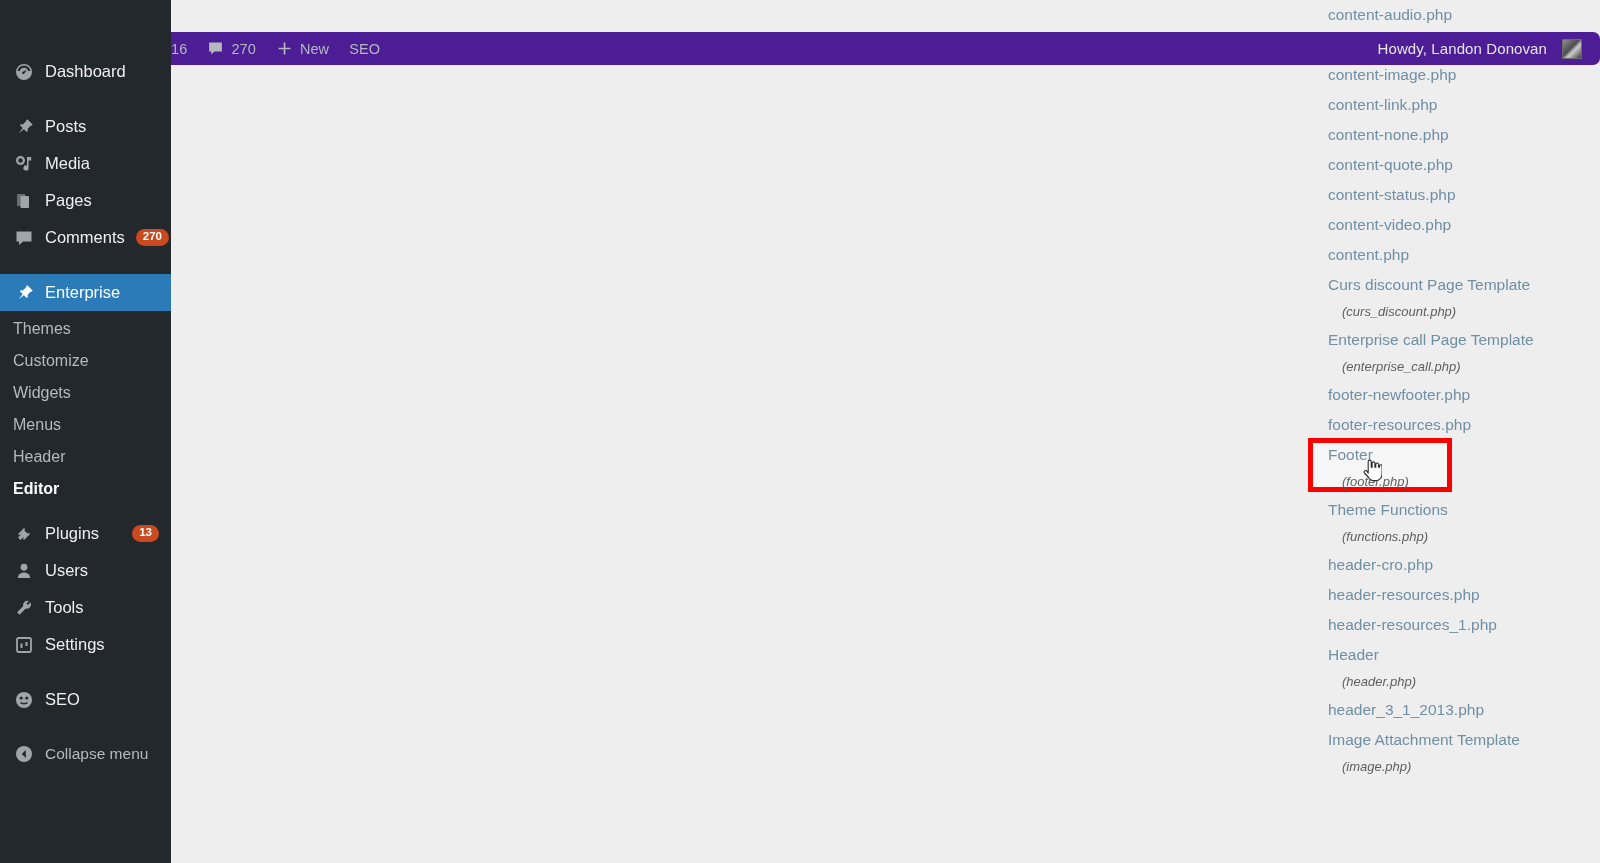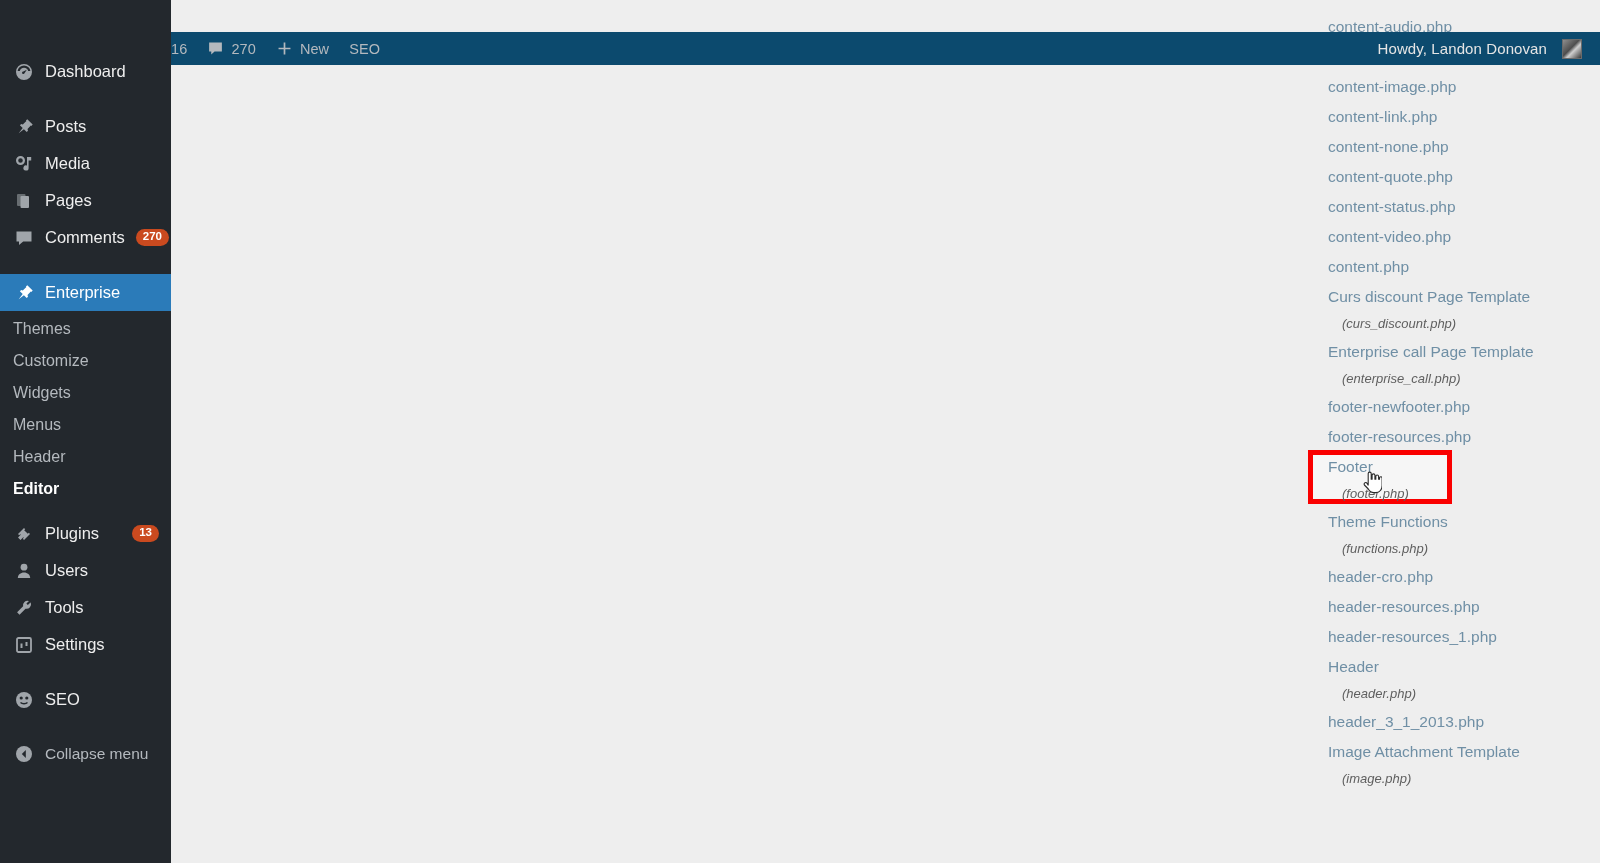--- a/index.html
+++ b/index.html
@@ -8,23 +8,23 @@
     width: 1600px; height: 863px;
     overflow: hidden;
     font-family: "Liberation Sans", sans-serif;
     background: #eeeeee;
   }
   body { position: relative; }
 
   
   #adminbar {
     position: absolute; top: 32px; left: 0; width: 1600px; height: 33px;
-    background: #0c4a6e; color: #b4b9be;
+    background: #4c1d95; color: #b4b9be;
     display: flex; align-items: center;
-    font-size: 14.5px; z-index: 60;
+    font-size: 14.5px; z-index: 60; border-radius: 7px;
   }
   .ab-left { display: flex; align-items: center; height: 33px; padding-left: 8px; }
   .ab-right { margin-left: auto; display: flex; align-items: center; height: 33px; padding-right: 8px; }
   .ab-item {
     display: flex; align-items: center; gap: 7px;
     height: 33px; padding: 0 10px; color: #b4b9be;
     white-space: nowrap; font-size: 14.5px; letter-spacing: .1px;
   }
   .ab-item .glyph { display: inline-flex; align-items: center; justify-content: center; }
   .ab-item .glyph svg { display: block; }
@@ -73,21 +73,21 @@
   .collapse .mi { width: 21px; display: flex; align-items: center; justify-content: center; color: #a0a5aa; }
 
   
   #wpcontent {
     position: absolute; top: 0; left: 171px;
     width: 1429px; height: 863px; background: #eeeeee;
   }
 
   
   #filelist {
-    position: absolute; right: 22px; top: 12px; width: 250px;
+    position: absolute; right: 22px; top: 0; width: 250px;
     text-align: left;
   }
   .fl-item { padding: 0; }
   .fl-link {
     display: block; color: #6f8fa5; font-size: 15.5px; line-height: 20px;
     text-decoration: none; padding: 5px 0 5px 0;
   }
   .fl-link .desc {
     display: block; font-style: italic; font-size: 13px;
     color: #5f5f5f; padding-left: 14px; line-height: 17px; margin-top: 8px;

